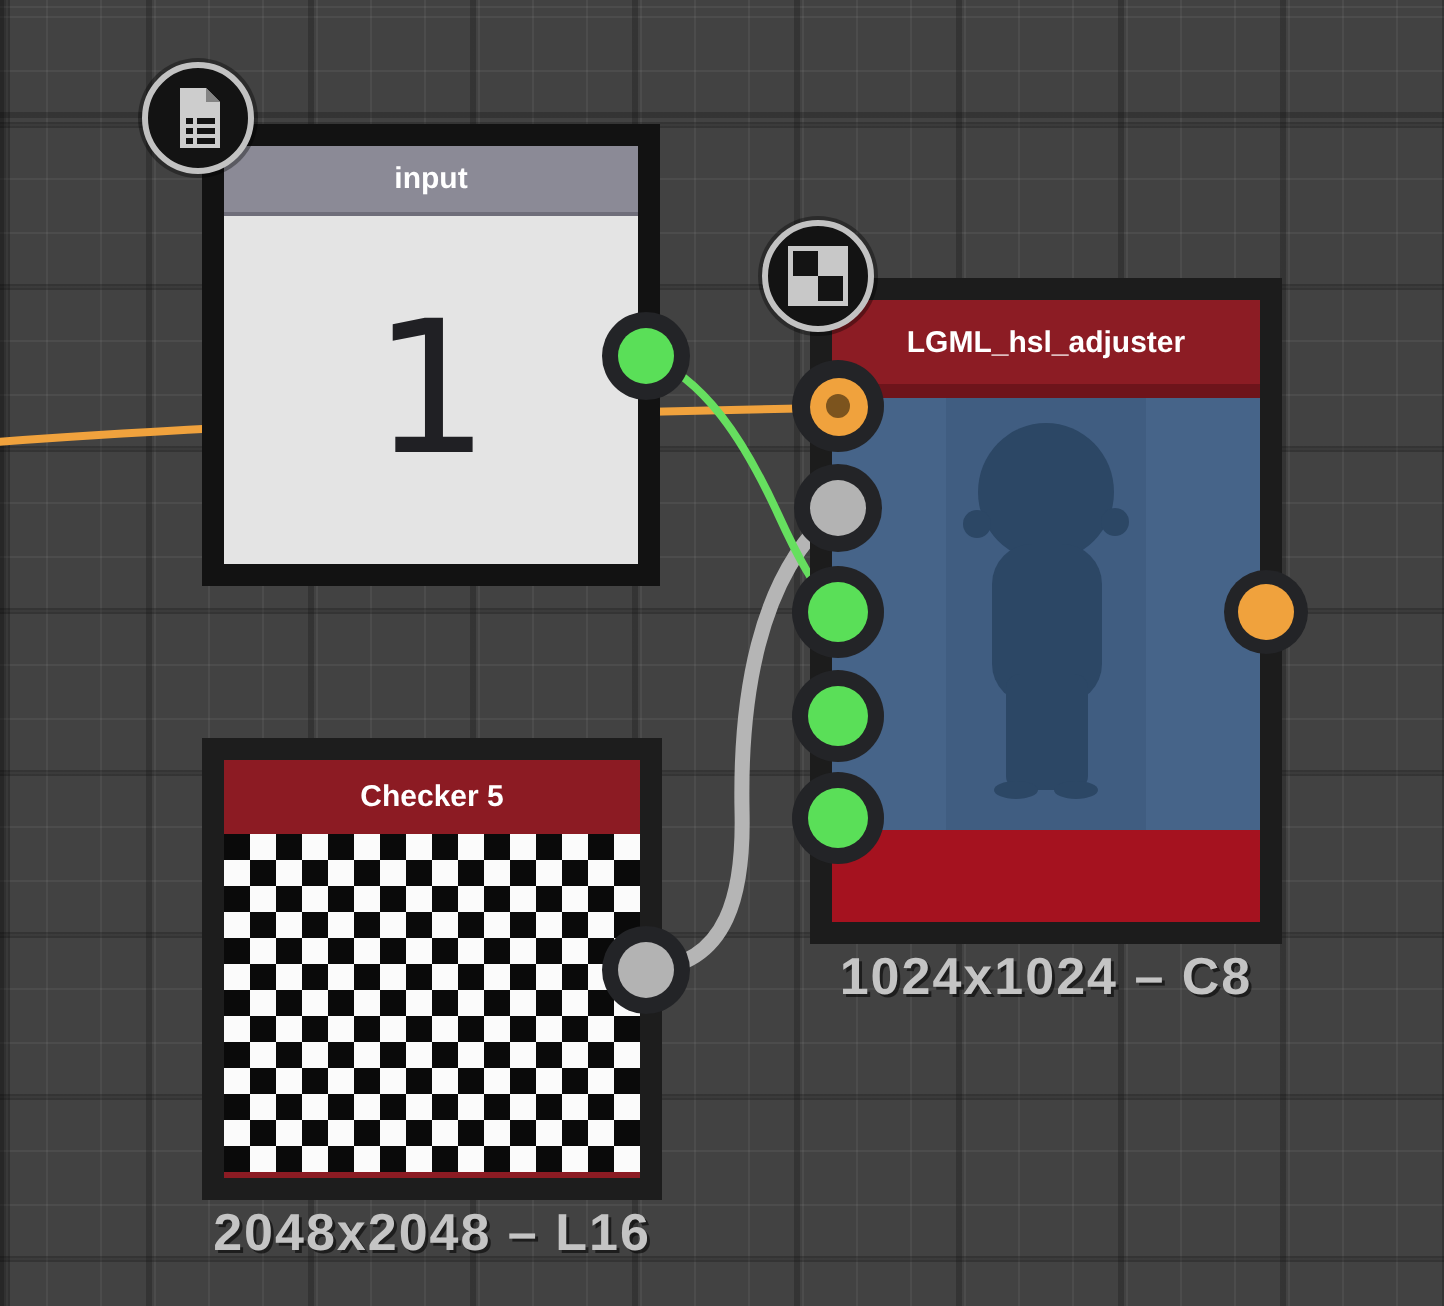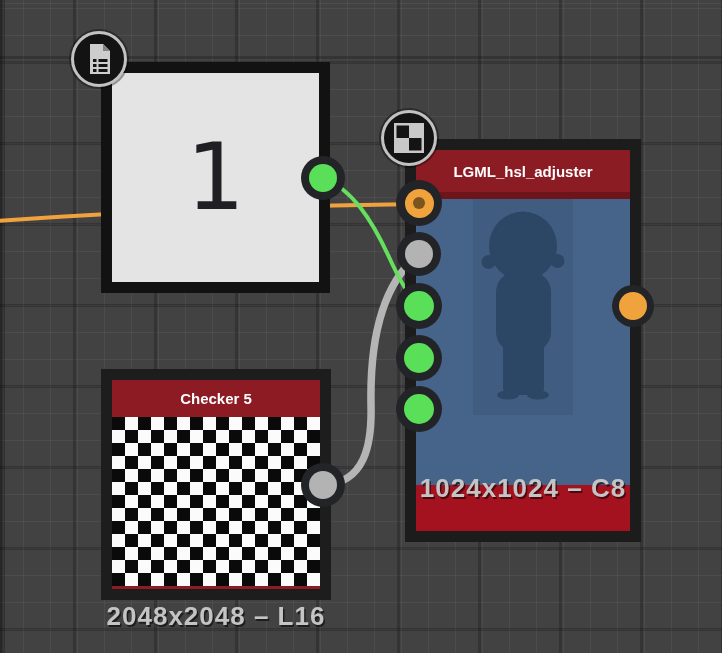--- a/index.html
+++ b/index.html
@@ -33,21 +33,21 @@
   
   #node-checker{left:101px;top:369px;width:230px;height:231px;padding:11px;background:#1d1d1d;}
   #node-checker .node-header{height:37px;background:#8c1b23;}
   #node-checker .node-body{
     flex:1;
     background-image:conic-gradient(#fbfbfb 0 25%, #0a0a0a 0 50%, #fbfbfb 0 75%, #0a0a0a 0);
     background-size:26px 26px;
   }
   #node-checker .node-footer{height:3px;background:#8c1b23;flex:none;}
   
-  #node-hsl{left:405px;top:139px;width:236px;height:403px;padding:11px;background:#1c1c1c;}
+  #node-hsl{left:405px;top:139px;width:236px;height:333px;padding:11px;background:#1c1c1c;}
   #node-hsl .node-header{height:49px;background:#8c1c24;border-bottom:7px solid #6e141b;padding-bottom:0;}
   #node-hsl .node-body{flex:1;background:#466489;position:relative;overflow:hidden;}
   #node-hsl .node-footer{height:46px;background:#a5121f;flex:none;}
   
   .caption{
     position:absolute;z-index:2;text-align:center;
     font-family:Liberation Sans, sans-serif;font-weight:bold;font-size:26px;
     color:#c4c4c4;letter-spacing:1px;text-shadow:1.5px 1.5px 0 rgba(0,0,0,0.55);
   }
   #caption-hsl{left:405px;top:473px;width:236px;}
@@ -77,20 +77,21 @@
   <div id="edge-shade"></div>
 
   <svg id="wires" width="722" height="653" viewBox="0 0 722 653">
     <path d="M-2 221 C 120 212 280 206 418 204" fill="none" stroke="#f0a23d" stroke-width="4" stroke-linecap="round"></path>
     <path d="M323 485 C 365 483 372 445 371 405 C 370 352 378 288 418 255" fill="none" stroke="#b5b5b5" stroke-width="7.5" stroke-linecap="round"></path>
     <path d="M323 178 C 352 189 372 220 389 257 C 399 279 407 293 417 305" fill="none" stroke="#66df5f" stroke-width="4" stroke-linecap="round"></path>
   </svg>
 
   <div class="node" id="node-input">
     <div class="node-inner">
+      <div class="node-header">input</div>
       <div class="node-body">
         <span>1</span>
       </div>
     </div>
   </div>
 
   <div class="node" id="node-checker">
     <div class="node-inner">
       <div class="node-header">Checker 5</div>
       <div class="node-body"></div>

